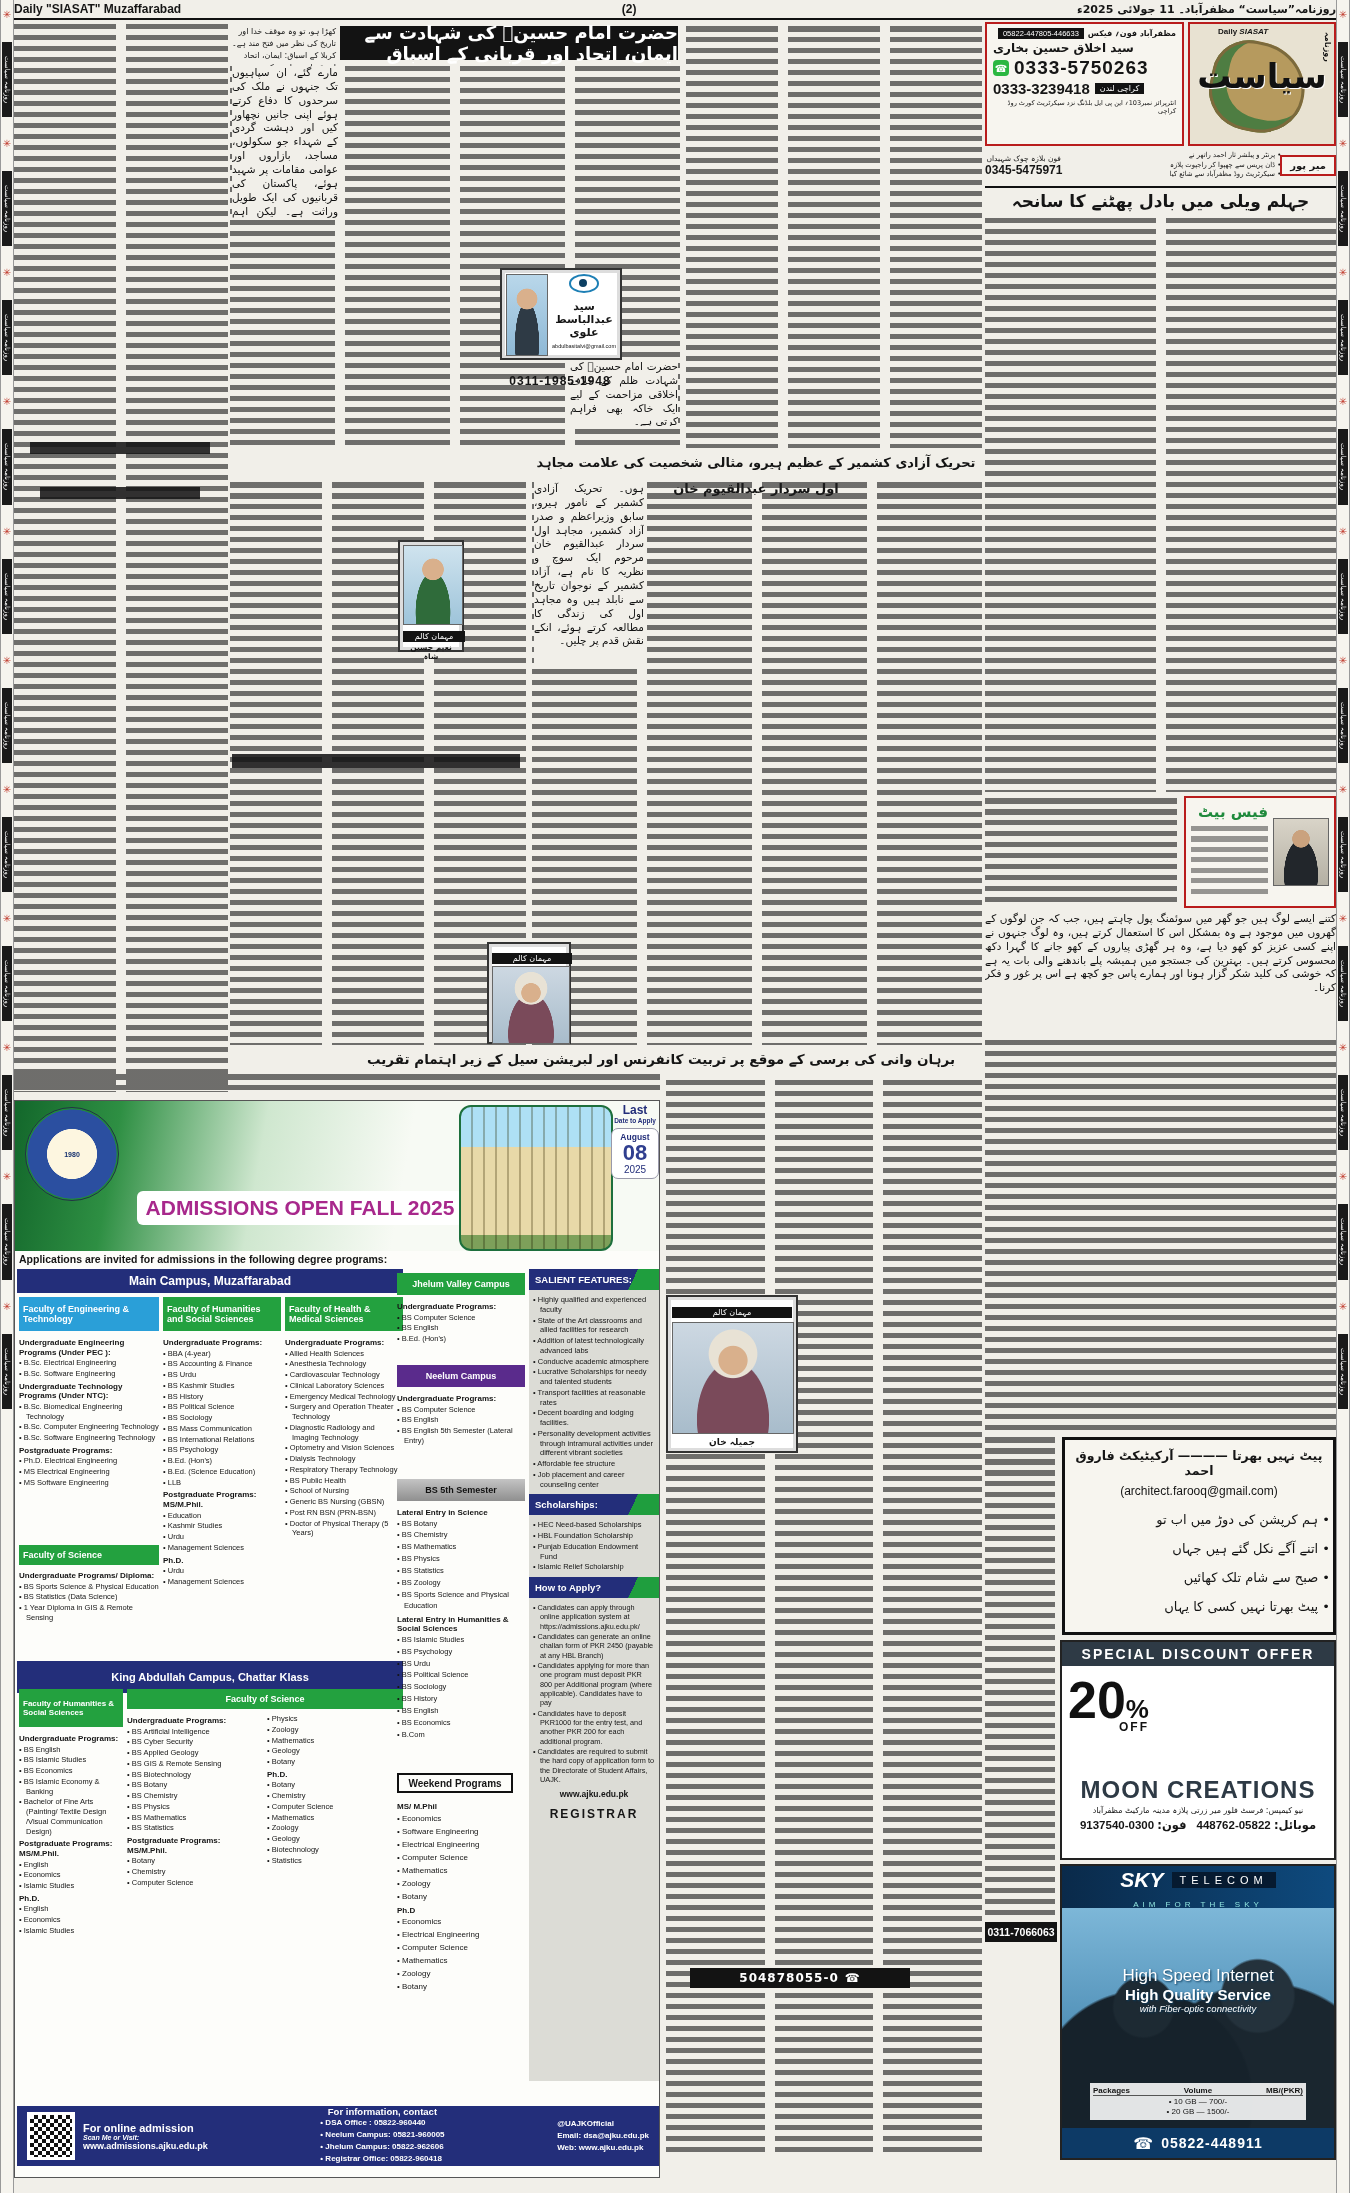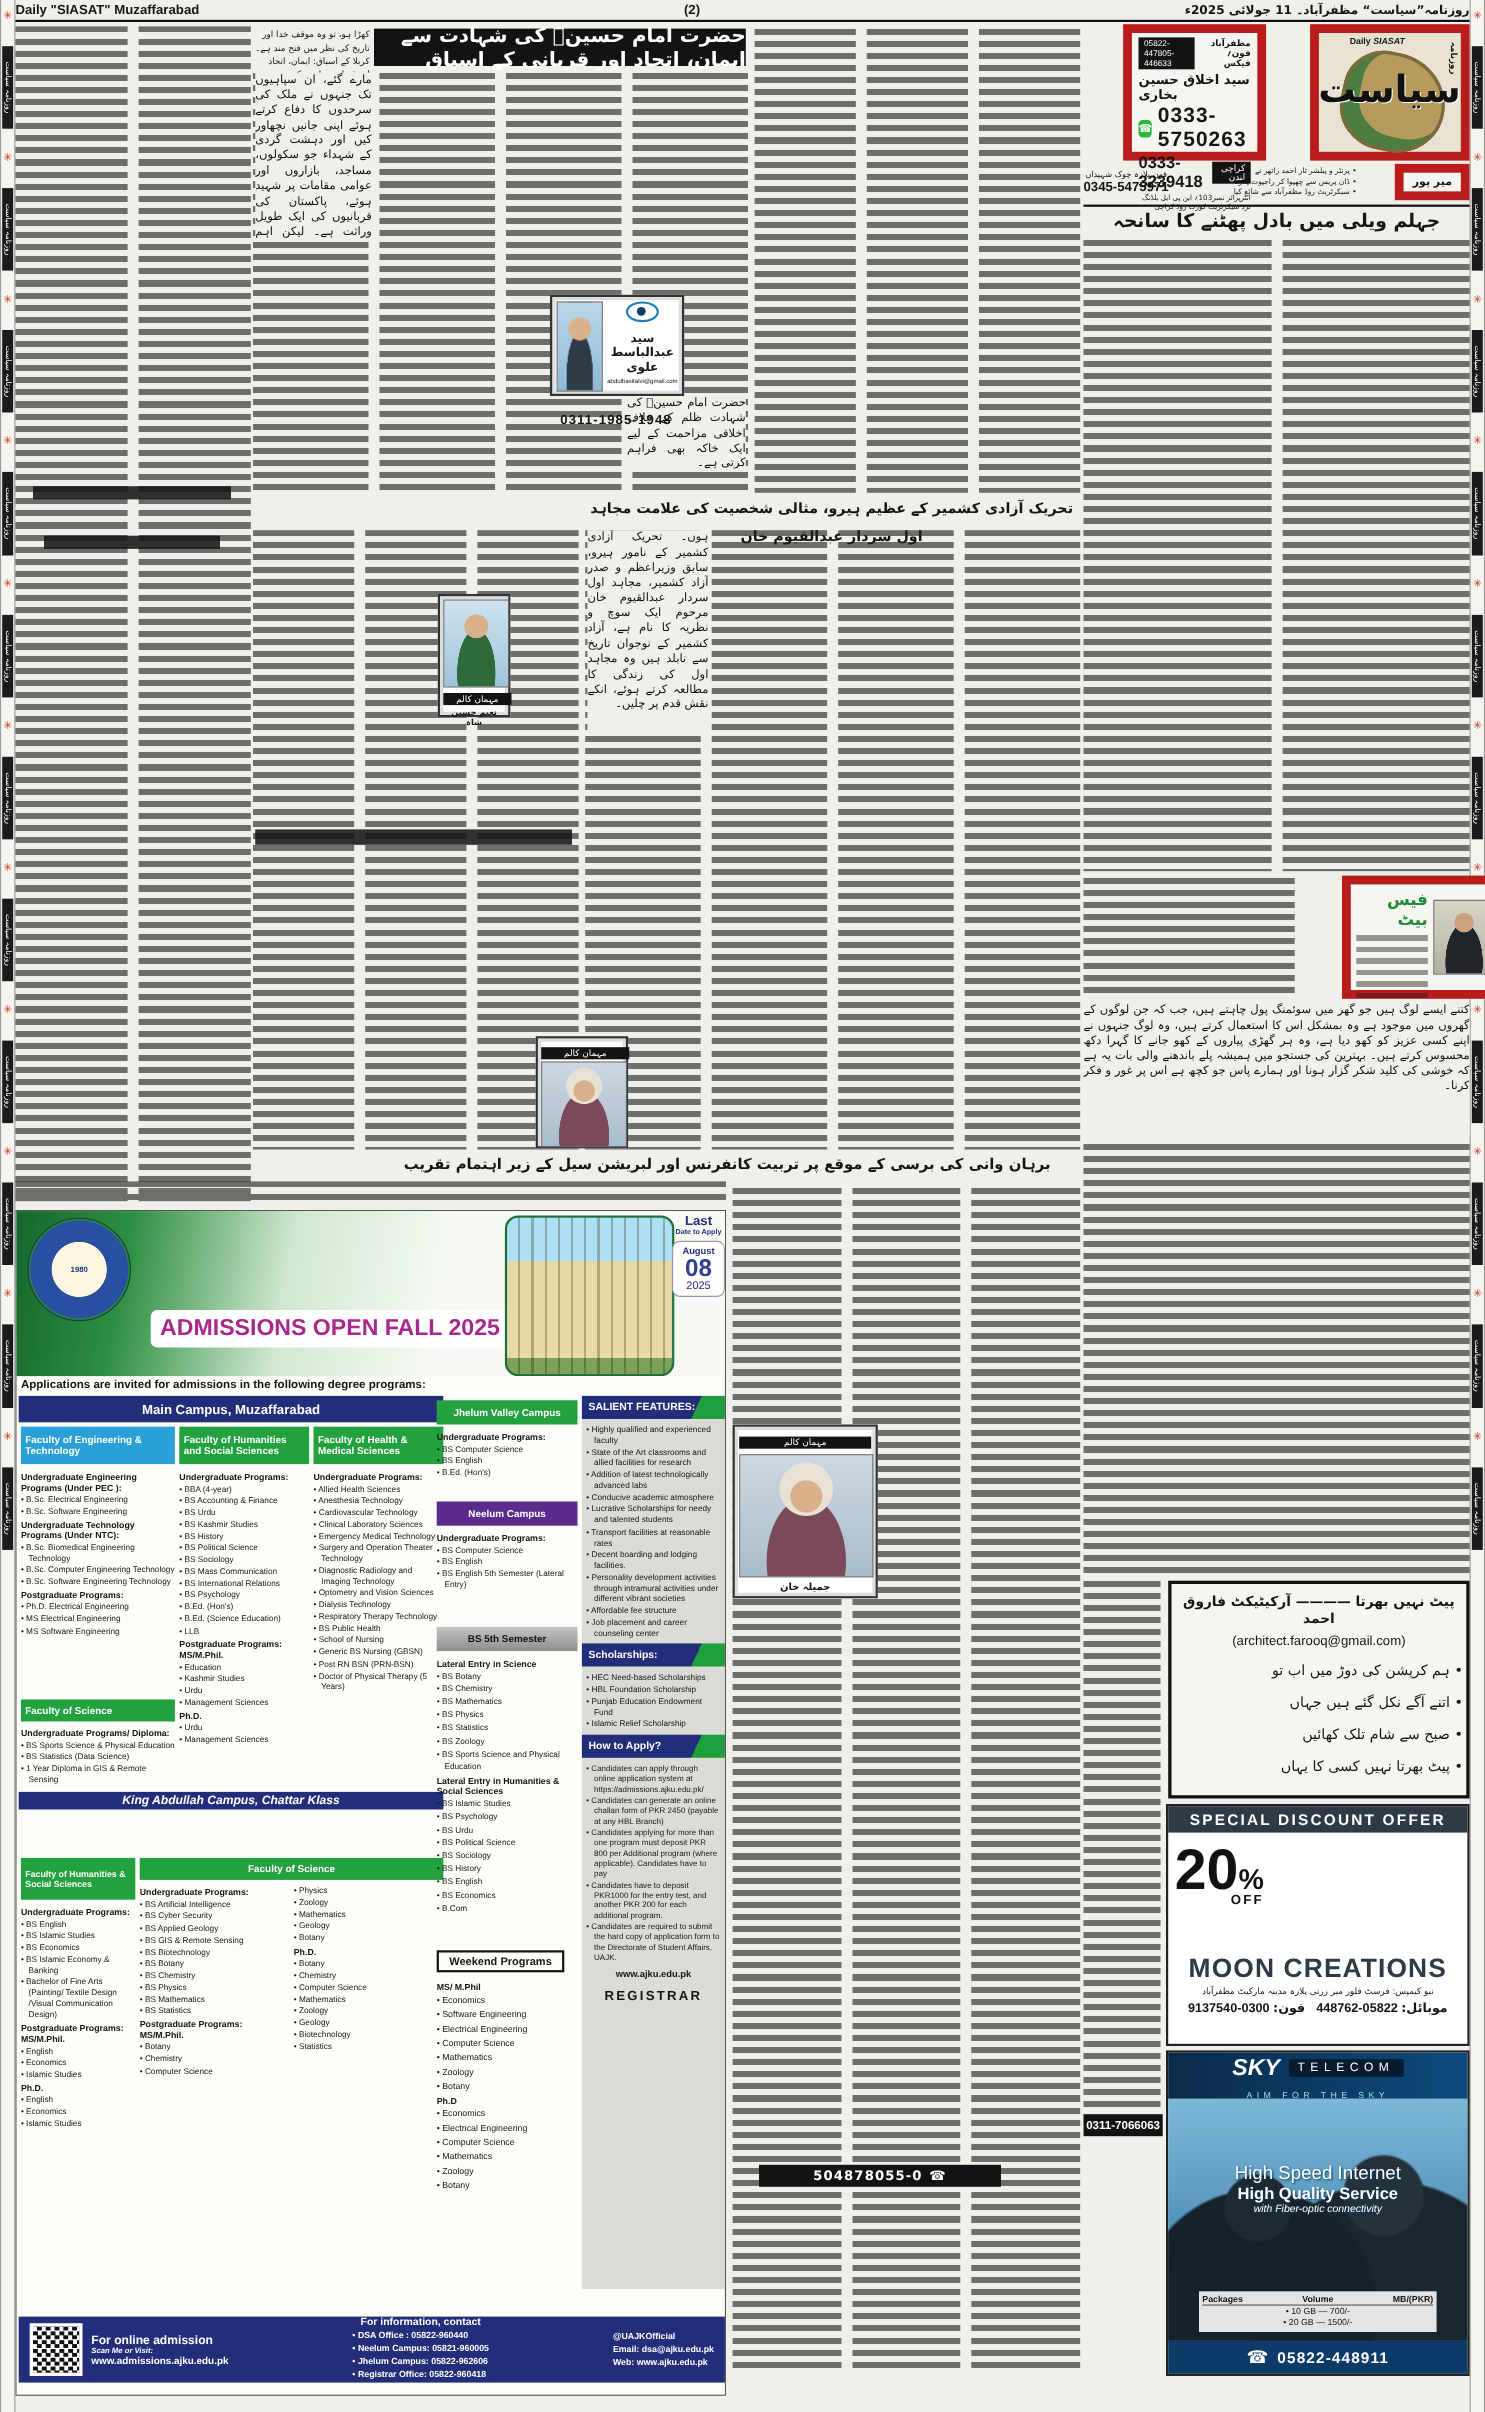--- a/index.html
+++ b/index.html
@@ -15,21 +15,21 @@
   .uh{font-weight:bold;direction:rtl;font-family:"DejaVu Sans",sans-serif;}
   .para{direction:rtl;text-align:justify;font-size:10.5px;line-height:1.32;font-family:"DejaVu Sans",sans-serif;background:#f1efe9;color:#101010;}
   .chip{background:#131313;color:#fff;font-size:8px;padding:1px 5px;display:inline-block;}
   
   .edge{top:0;width:14px;height:2193px;background:#f6f4ee;border-left:1px solid #999;border-right:1px solid #999;display:flex;flex-direction:column;align-items:center;gap:22px;padding-top:10px;box-sizing:border-box;}
   .flower{color:#c0392b;font-size:10px;line-height:1;}
   .vchip{writing-mode:vertical-rl;background:#1a1a1a;color:#fff;font-size:7px;padding:14px 1px;letter-spacing:1px;font-family:"DejaVu Sans",sans-serif;}
   
   .hdr{left:14px;top:0;width:1322px;height:18px;border-bottom:2px solid #111;display:flex;justify-content:space-between;align-items:center;font-size:12px;}
   
-  .mbox{border:8px solid #b91c1c;background:#f7f5ef;box-sizing:border-box;margin-left:36px;}
+  .mbox{border:2px solid #b91c1c;background:#f7f5ef;box-sizing:border-box;}
   .photo-frame{border:2px solid #333;box-shadow:0 0 0 3px #ddd inset;box-sizing:border-box;background:#fff;}
   .portrait{background:radial-gradient(circle at 50% 30%,#d9b08c 0 17%,transparent 18%),radial-gradient(ellipse at 50% 85%,#2e3a45 0 42%,transparent 43%),linear-gradient(#b9d7ea,#8fb9d6);}
   .portrait.green{background:radial-gradient(circle at 50% 30%,#d9b08c 0 17%,transparent 18%),radial-gradient(ellipse at 50% 85%,#2f6b3a 0 42%,transparent 43%),linear-gradient(#cfe3ee,#9ec4da);}
   .portrait.scarf{background:radial-gradient(circle at 50% 34%,#d9b08c 0 15%,transparent 16%),radial-gradient(circle at 50% 28%,#e8e2d5 0 24%,transparent 25%),radial-gradient(ellipse at 50% 88%,#7a4a5a 0 42%,transparent 43%),linear-gradient(#cdd8e2,#a8bccb);}
   .portrait.suit{background:radial-gradient(circle at 50% 30%,#caa27e 0 16%,transparent 17%),radial-gradient(ellipse at 50% 85%,#22262b 0 44%,transparent 45%),linear-gradient(#d9d4c8,#b4b0a4);}
   
   .uniad{left:14px;top:1100px;width:646px;height:1078px;background:#fdfdfa;border:1px solid #555;box-sizing:border-box;}
   .fach{color:#fff;font-weight:bold;font-size:9px;line-height:1.15;padding:3px 4px;box-sizing:border-box;display:flex;align-items:center;}
   .fach.blue{background:#2a9fd8;}
   .fach.green{background:#23a13f;}
@@ -277,21 +277,21 @@
           <li>Dialysis Technology</li>
           <li>Respiratory Therapy Technology</li>
           <li>BS Public Health</li>
           <li>School of Nursing</li>
           <li>Generic BS Nursing (GBSN)</li>
           <li>Post RN BSN (PRN-BSN)</li>
           <li>Doctor of Physical Therapy (5 Years)</li>
         </ul>
       </div>
 
-    <div class="abs navybar" style="left:2px;top:528px;width:386px;height:16px;font-size:11px;font-style:italic;">King Abdullah Campus, Chattar Klass</div>
+    <div class="abs navybar" style="left:2px;top:560px;width:386px;height:32px;font-size:11px;">King Abdullah Campus, Chattar Klass</div>
     <div class="abs fach green" style="left:4px;top:588px;width:104px;height:38px;font-size:8px;">Faculty of Humanities &amp; Social Sciences</div>
     <div class="abs fbody" style="left:4px;top:630px;width:104px;height:340px;">
         <div class="sec-h">Undergraduate Programs:</div>
         <ul class="plist">
           <li>BS English</li>
           <li>BS Islamic Studies</li>
           <li>BS Economics</li>
           <li>BS Islamic Economy &amp; Banking</li>
           <li>Bachelor of Fine Arts (Painting/ Textile Design /Visual Communication Design)</li>
         </ul>

